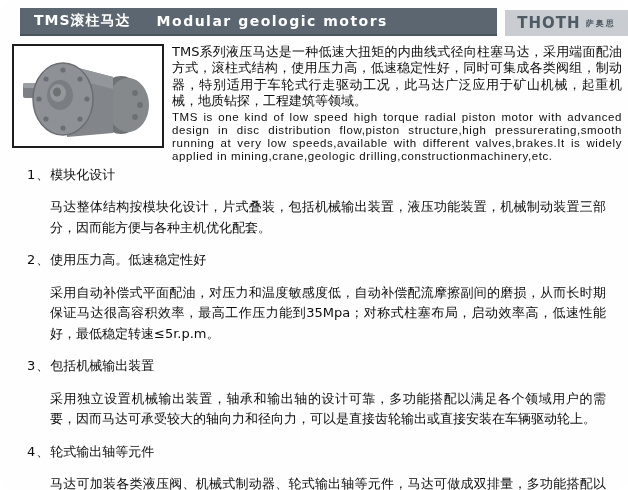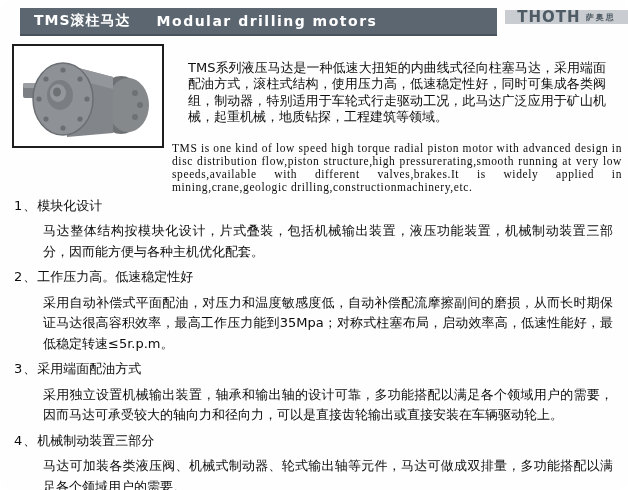--- a/index.html
+++ b/index.html
@@ -6,60 +6,60 @@
   body{font-family:"DejaVu Sans","Liberation Sans",sans-serif;color:#111;}
   .page{position:relative;width:628px;height:490px;background:#fefefe;overflow:hidden;border-radius:11px;}
 
   
   .header-row{position:absolute;top:8px;left:0;width:628px;height:28px;}
   .title-bar{position:absolute;left:20px;top:0;width:477px;height:28px;
     background:#5b6670;border-bottom:2px solid #49535b;box-sizing:border-box;
     display:flex;align-items:center;color:#fff;}
   .title-zh{font-size:14px;font-weight:bold;margin-left:14px;letter-spacing:1px;}
   .title-en{font-size:14px;font-weight:bold;margin-left:26px;letter-spacing:1.5px;}
-  .logo-block{position:absolute;left:505px;top:2px;width:123px;height:14px;
+  .logo-block{position:absolute;left:505px;top:2px;width:123px;height:26px;
     background:#c9cdd1;display:flex;align-items:center;justify-content:center;}
   .logo-text{font-size:15px;font-weight:800;color:#4e5a64;letter-spacing:1px;}
   .logo-zh{font-size:8px;font-weight:bold;color:#4e5a64;margin-left:5px;letter-spacing:2px;text-align:right;}
 
   
   .section-heading{margin:0 0 0 10px;font-size:15px;line-height:20px;color:#000;}
   .section-heading .marker{font-size:13px;position:relative;top:-1px;}
   .section-heading .zh{font-weight:bold;margin-left:6px;}
   .section-heading .en{margin-left:6px;}
   #intro-heading{padding-top:18px;}
   #char-heading{margin-top:4px;}
 
   
   .intro-row{display:flex;margin:8px 4px 0 12px;}
   .product-image{flex:0 0 auto;width:148px;height:100px;border:2px solid #1d1d1d;
     background:#fff;display:flex;align-items:center;justify-content:center;}
   .intro-text{flex:1 1 auto;margin-left:8px;margin-right:2px;}
-  .zh-para{margin:16px;font-size:13px;line-height:16.4px;text-align:justify;
+  .zh-para{margin:0;font-size:13px;line-height:16.4px;text-align:justify;
     text-justify:inter-ideograph;color:#0d0d0d;}
-  .en-para{margin:1px 0 0 0;font-family:Liberation Serif, serif;
+  .en-para{margin:1px 0 0 0;font-family:Liberation Sans, sans-serif;
     font-size:11.5px;line-height:13px;letter-spacing:0.6px;text-align:justify;color:#0d0d0d;}
 
   
   .char-list{margin-top:2px;}
   .char-item{font-size:13px;line-height:20.5px;color:#0d0d0d;}
-  .item-title{padding-left:14px;}
+  .item-title{padding-left:27px;}
   .item-num{letter-spacing:1px;}
-  .item-body{margin:5px;padding-left:38px;padding-right:10px;text-align:justify;
+  .item-body{margin:12px;padding-left:38px;padding-right:10px;text-align:justify;
     text-justify:inter-ideograph;}
 </style>
 </head>
 <body>
 
 <div class="page">
 
   <div class="header-row">
     <div class="title-bar">
       <span class="title-zh">TMS滚柱马达</span>
-      <span class="title-en">Modular drilling motors</span>
+      <span class="title-en">Modular geologic motors</span>
     </div>
     <div class="logo-block">
       <span class="logo-text">THOTH</span>
       <span class="logo-zh">萨奥思</span>
     </div>
   </div>
 
   <div style="height:36px;"></div>
 
 
@@ -105,31 +105,31 @@
 
   <div class="char-list">
     <div class="char-item">
       <div class="item-title">
         <span class="item-num">1、</span><span>模块化设计</span>
       </div>
       <p class="item-body">马达整体结构按模块化设计，片式叠装，包括机械输出装置，液压功能装置，机械制动装置三部分，因而能方便与各种主机优化配套。</p>
     </div>
     <div class="char-item">
       <div class="item-title">
-        <span class="item-num">2、</span><span>工作压力高。低速稳定性好</span>
+        <span class="item-num">2、</span><span>使用压力高。低速稳定性好</span>
       </div>
       <p class="item-body">采用自动补偿式平面配油，对压力和温度敏感度低，自动补偿配流摩擦副间的磨损，从而长时期保证马达很高容积效率，最高工作压力能到35Mpa；对称式柱塞布局，启动效率高，低速性能好，最低稳定转速≤5r.p.m。</p>
     </div>
     <div class="char-item">
       <div class="item-title">
-        <span class="item-num">3、</span><span>采用端面配油方式</span>
+        <span class="item-num">3、</span><span>包括机械输出装置</span>
       </div>
       <p class="item-body">采用独立设置机械输出装置，轴承和输出轴的设计可靠，多功能搭配以满足各个领域用户的需要，因而马达可承受较大的轴向力和径向力，可以是直接齿轮输出或直接安装在车辆驱动轮上。</p>
     </div>
     <div class="char-item">
       <div class="item-title">
-        <span class="item-num">4、</span><span>机械制动装置三部分</span>
+        <span class="item-num">4、</span><span>轮式输出轴等元件</span>
       </div>
       <p class="item-body">马达可加装各类液压阀、机械式制动器、轮式输出轴等元件，马达可做成双排量，多功能搭配以满足各个领域用户的需要。</p>
     </div>
   </div>
 
 </div>
 
 </body></html>

